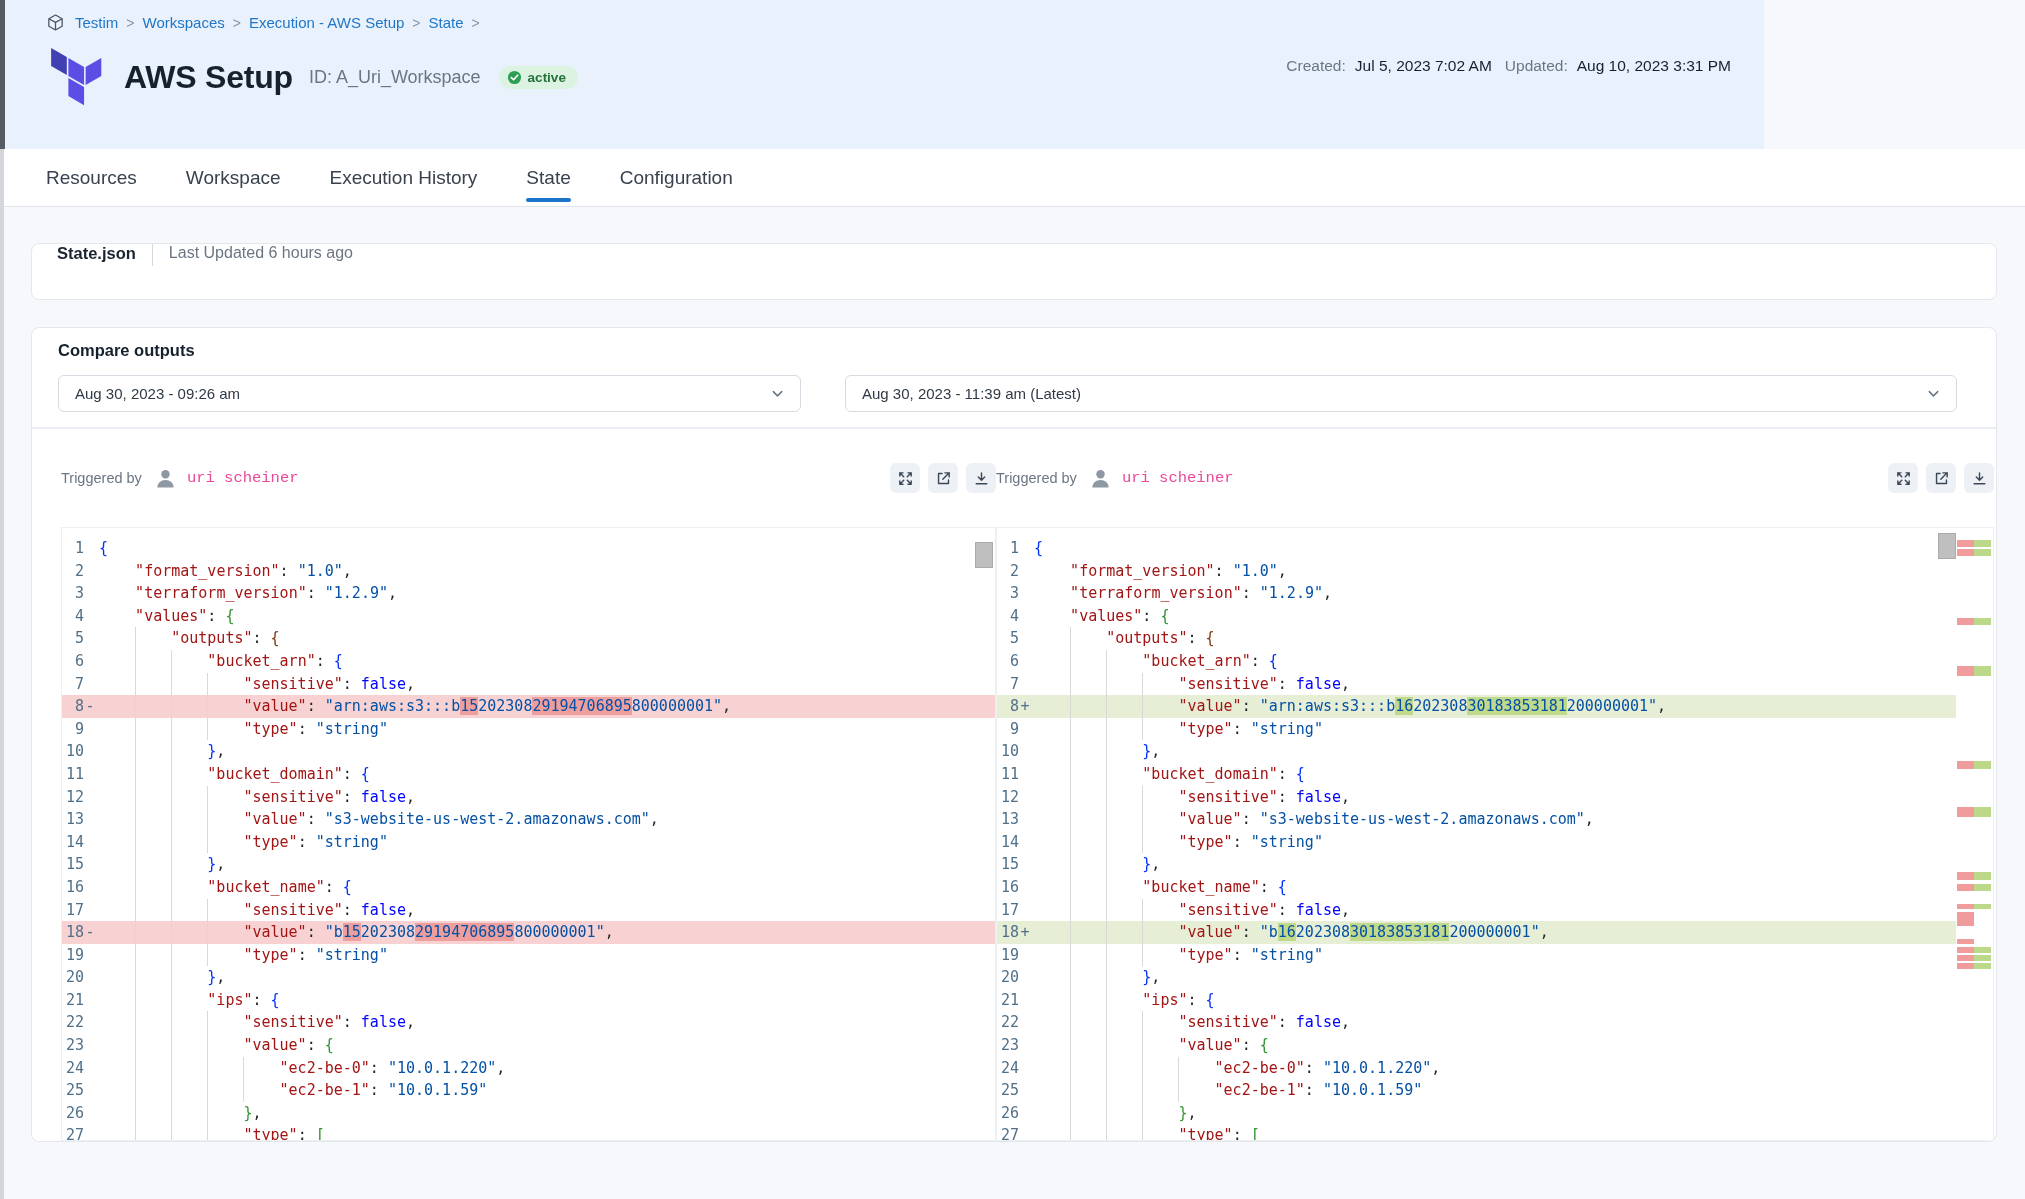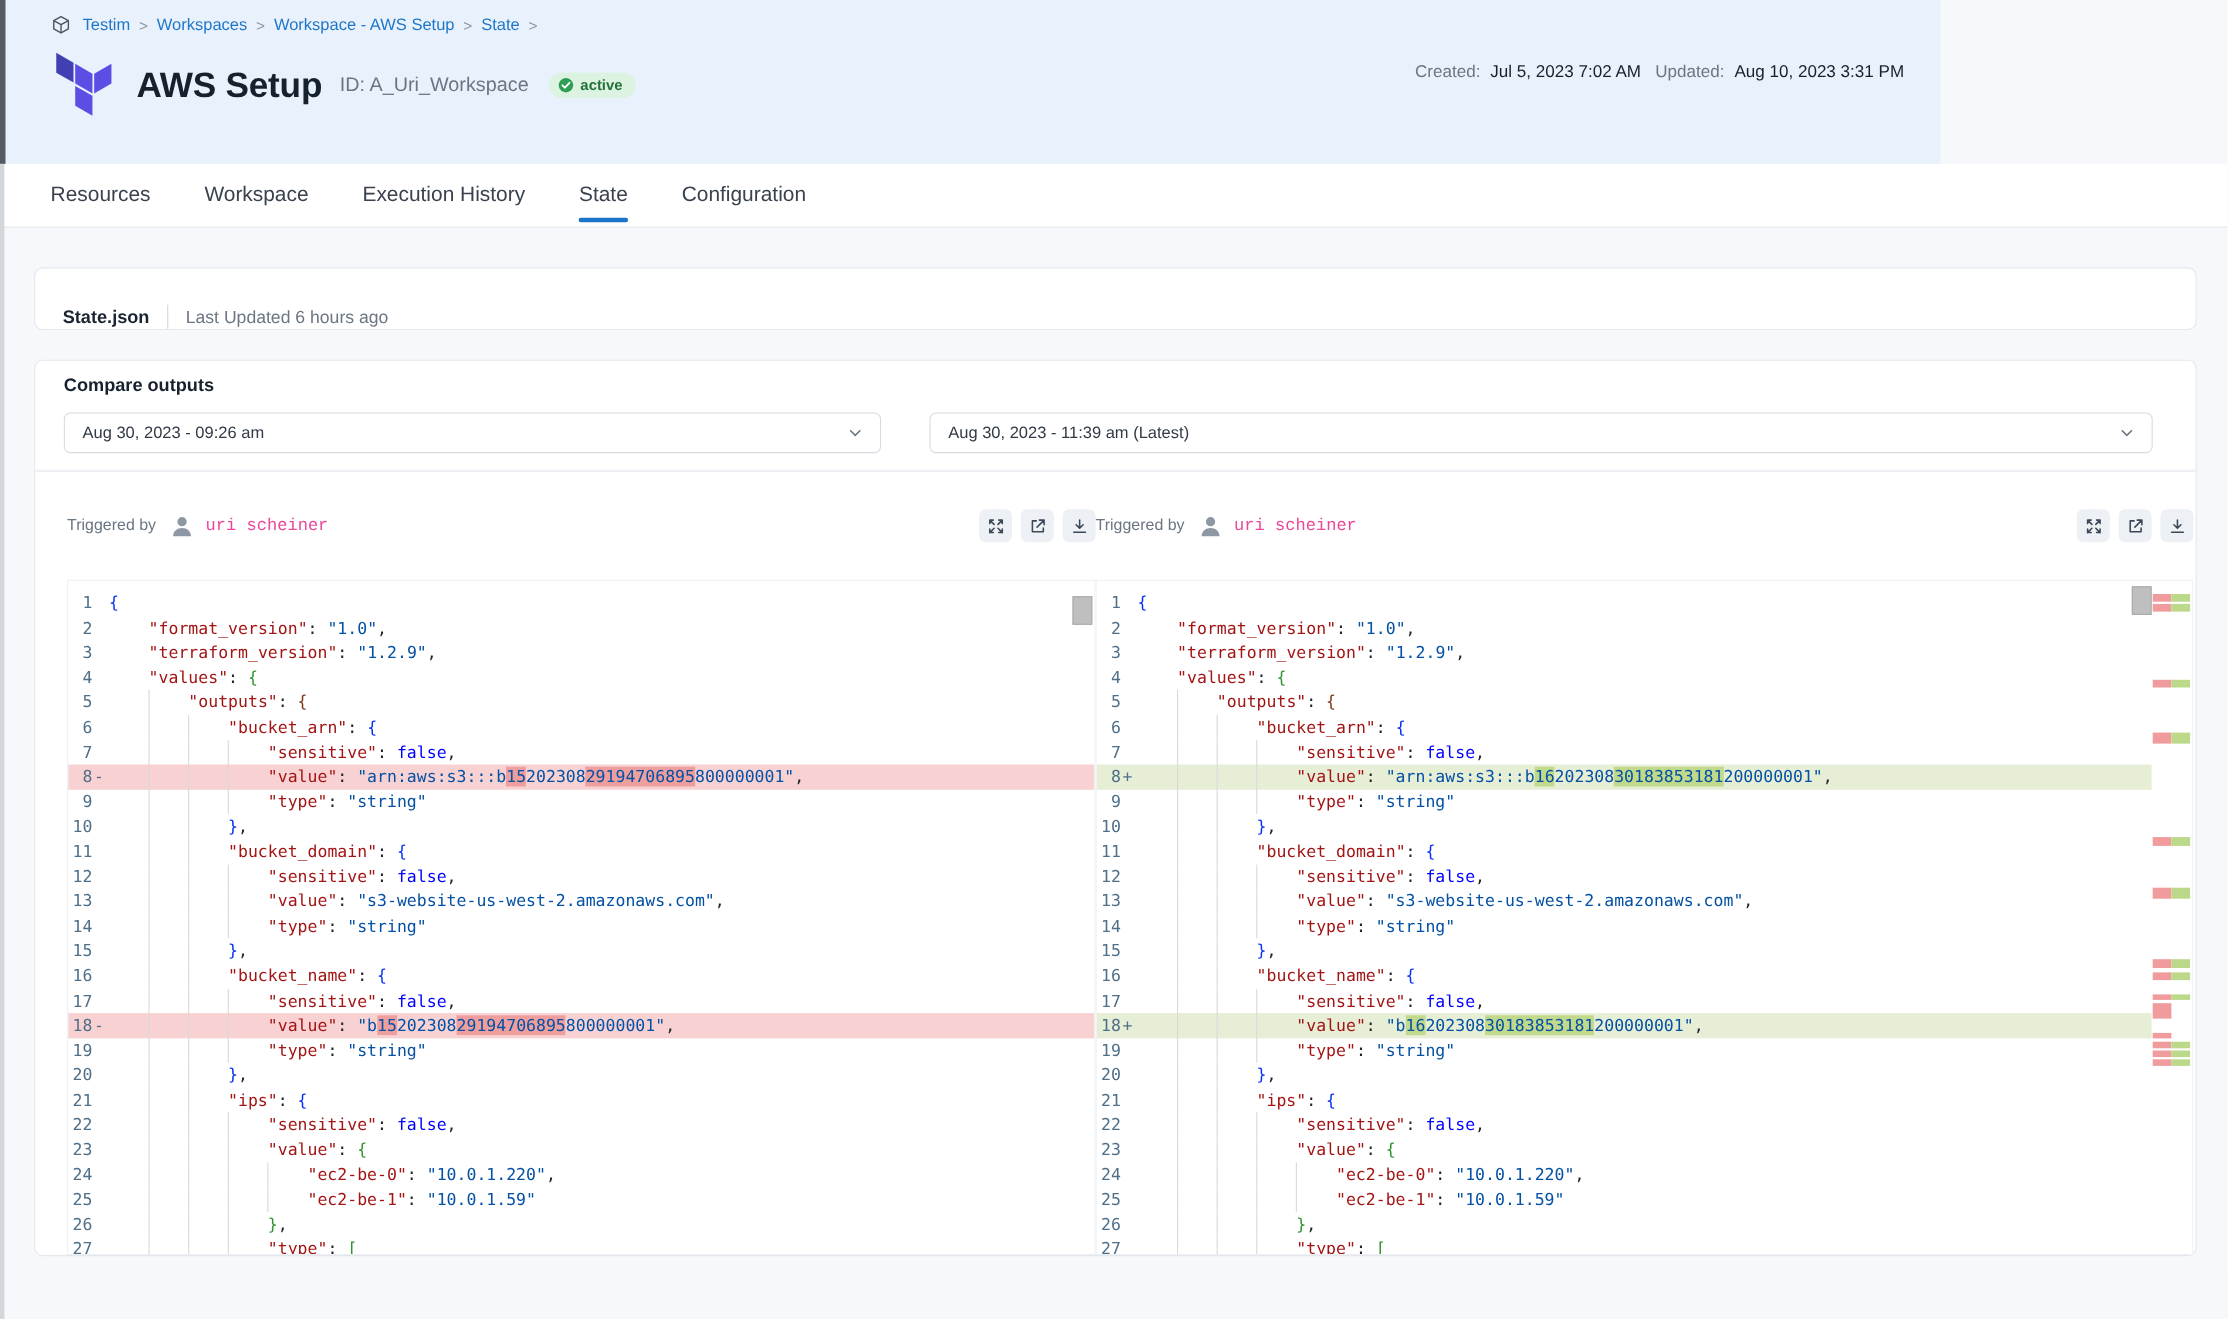--- a/index.html
+++ b/index.html
@@ -29,21 +29,21 @@
   .meta .mvalue { color:#16212e; }
 
   
   .tabbar { position:absolute; left:0; top:149px; width:2025px; height:58px; background:#fff; border-bottom:1px solid #e1e5ea; }
   .tabbar ul { list-style:none; display:flex; gap:49px; padding-left:46px; height:100%; align-items:center; }
   .tab { position:relative; font-size:19px; color:#39424e; height:100%; display:flex; align-items:center; cursor:pointer; }
   .tab.active::after { content:""; position:absolute; left:0; right:0; bottom:4px; height:4px; background:#1b74c9; border-radius:2px; }
 
   
   .card { position:absolute; left:31px; width:1966px; background:#fff; border:1px solid #e4e8ed; border-radius:8px; }
-  .card-state { top:243px; height:57px; display:flex; align-items:flex-end; padding:0 25px; }
+  .card-state { top:243px; height:57px; display:flex; align-items:flex-start; padding:0 25px; }
   .file-name { font-size:16.5px; font-weight:700; color:#1a2531; }
   .vdiv { width:1px; height:22px; background:#d3d8df; margin:0 16px; }
   .last-updated { font-size:16px; color:#6b7683; }
 
   .card-diff { top:327px; overflow:hidden; }
   .compare { padding:13px 39px 15px 26px; }
   .compare-title { font-size:16.5px; font-weight:700; color:#16212e; margin-bottom:15px; }
   .dd-row { display:flex; gap:44px; }
   .dd { height:37px; border:1px solid #d6dbe2; border-radius:6px; background:#fff; display:flex; align-items:center; justify-content:space-between; padding:0 15px 0 16px; font-size:15px; color:#303a46; cursor:pointer; }
   .dd-left { width:743px; flex:none; }
@@ -102,21 +102,21 @@
       <svg viewBox="0 0 24 24" width="19" height="19" fill="none" stroke="#4a5361" stroke-width="1.6" stroke-linejoin="round">
         <path d="M12 2.6 L20.4 7.2 V16.8 L12 21.4 L3.6 16.8 V7.2 Z"></path>
         <path d="M3.6 7.2 L12 11.8 L20.4 7.2 M12 11.8 V21.4"></path>
       </svg>
     </span>
     <span id="bc-list" style="display:flex;align-items:center;gap:8px;">
         <a>Testim</a>
         <span class="sep">&gt;</span>
         <a>Workspaces</a>
         <span class="sep">&gt;</span>
-        <a>Workspace - AWS Setup</a>
+        <a>Execution - AWS Setup</a>
         <span class="sep">&gt;</span>
         <a>State</a>
         <span class="sep">&gt;</span>
       </span>
   </nav>
 
   <div class="hgroup">
     <span class="tf-logo">
       <svg viewBox="0 0 66 74" width="58" height="58">
         <polygon points="0,0 20,11.5 20,34.5 0,23" fill="#4040b2"></polygon>

